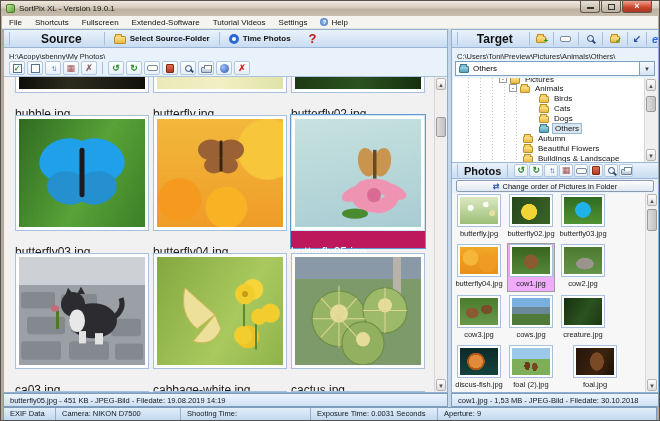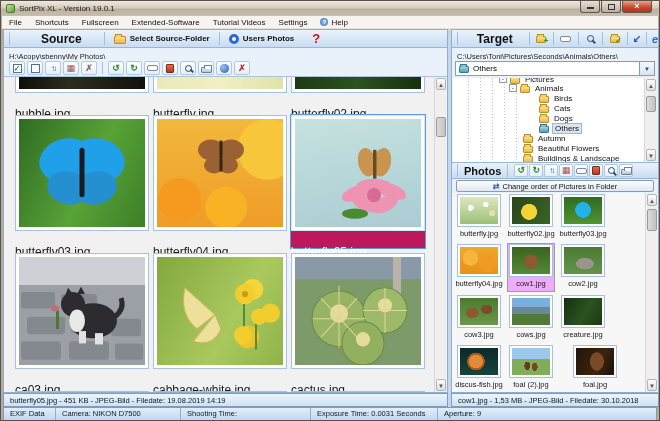--- a/index.html
+++ b/index.html
@@ -238,21 +238,21 @@
         <span class="vsep"></span>
         <span class="hdrtitle" style="margin-left:26px">Source</span>
         <span class="vsep" style="margin-left:22px"></span>
         <span class="hbtn">
           <span class="fold"></span>
           <span>Select Source-Folder</span>
         </span>
         <span class="vsep"></span>
         <span class="hbtn">
           <span class="ring"></span>
-          <span>Users Photos</span>
+          <span>Time Photos</span>
         </span>
         <span class="qred" style="margin-left:14px">?</span>
       </div>
 
       <div class="pathbar">H:\Acopy\sbenny\My Photos\</div>
 
       <div class="toolbar">
         <span class="tbtn">
             <span class="icb">✓</span>
           </span>
@@ -481,21 +481,21 @@
           <span class="fold small">
               <span class="fover" style="color:#2a9a2a">✓</span>
             </span>
         </span>
         <span class="vsep"></span>
         <span class="g g-blue" style="font-size:10px">↙</span>
         <span class="vsep"></span>
         <span class="iie">e</span>
       </div>
 
-      <div class="pathbar">C:\Users\Toni\Pictures\Seconds\Animals\Others\</div>
+      <div class="pathbar">C:\Users\Toni\Preview\Pictures\Animals\Others\</div>
 
       <div class="dropdown">
         <span class="fold small teal"></span>
         <span>Others</span>
         <span class="dropbtn">▼</span>
       </div>
 
       <div class="tree">
         <div class="vline" style="left:15px"></div>
         <div class="vline" style="left:27px"></div>

